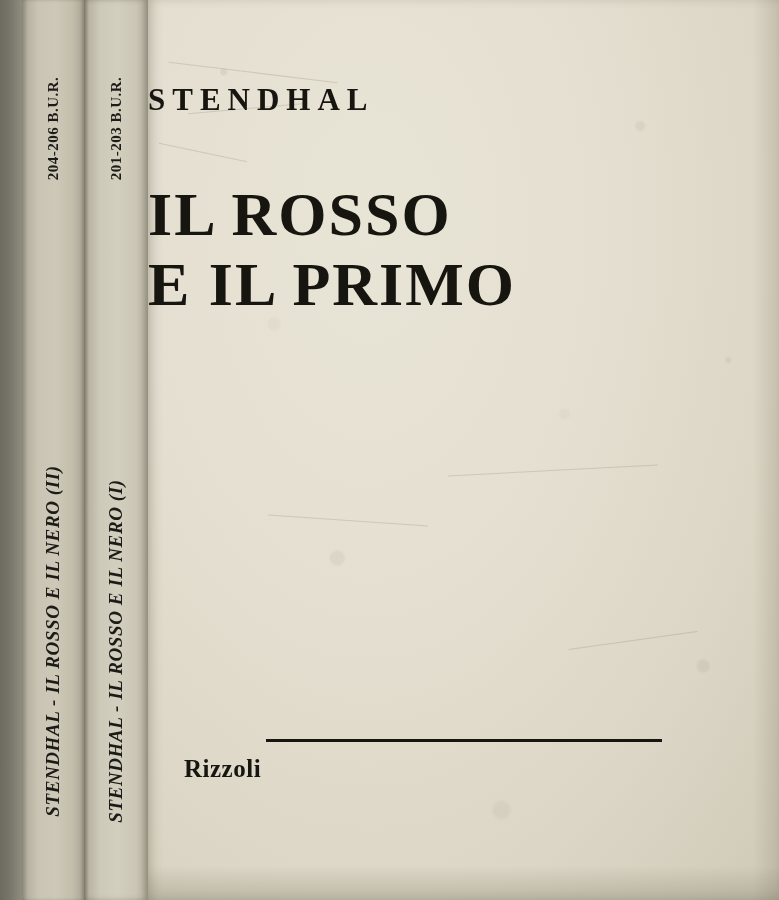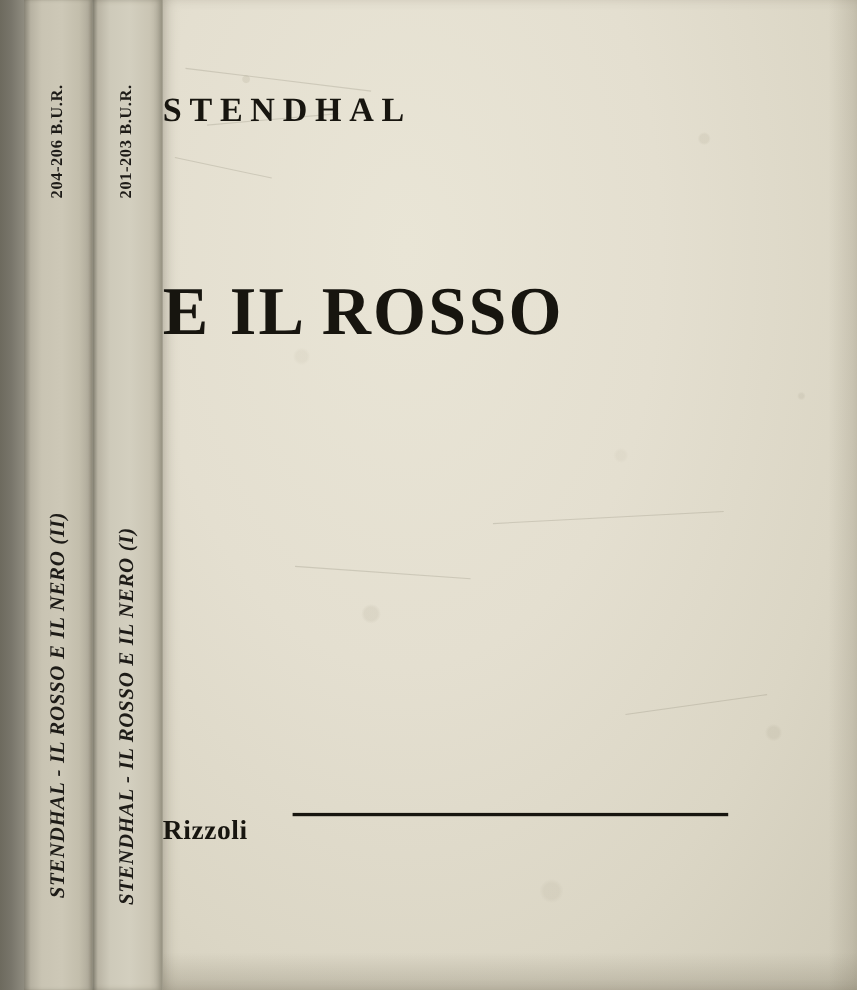--- a/index.html
+++ b/index.html
@@ -177,23 +177,25 @@
     font-weight: bold;
     letter-spacing: 0.5px;
   }
   .publisher-rule {
     width: 396px;
     height: 3px;
     background: #17150f;
     margin: 9px auto 0 auto;
   }
   .publisher-imprint {
+    margin-top: 13px;
     font-size: 25px;
     font-weight: bold;
     letter-spacing: 0.5px;
+    padding-left: 36px;
   }
 </style>
 </head>
 <body>
 
 <div id="scene">
 
   <div class="backdrop"></div>
 
   <div class="spine spine-ii">
@@ -219,21 +221,22 @@
 
     <div class="scratch" style="left:20px; top:72px; width:170px; transform:rotate(7deg);"></div>
     <div class="scratch" style="left:40px; top:108px; width:120px; transform:rotate(-5deg);"></div>
     <div class="scratch" style="left:10px; top:152px; width:90px; transform:rotate(12deg);"></div>
     <div class="scratch" style="left:300px; top:470px; width:210px; transform:rotate(-3deg);"></div>
     <div class="scratch" style="left:120px; top:520px; width:160px; transform:rotate(4deg);"></div>
     <div class="scratch" style="left:420px; top:640px; width:130px; transform:rotate(-8deg);"></div>
 
     <div class="cover-inner">
       <div class="author">STENDHAL</div>
-      <div class="title-2">E IL ROSSO</div>
+      <div class="title-1">IL ROSSO</div>
+      <div class="title-2">E IL PRIMO</div>
 
       <div class="publisher-block">
         <div class="publisher-rule"></div>
         <div class="publisher-imprint">Rizzoli</div>
       </div>
     </div>
 
     <div class="edge-dark-right"></div>
     <div class="edge-dark-bottom"></div>
   </div>

